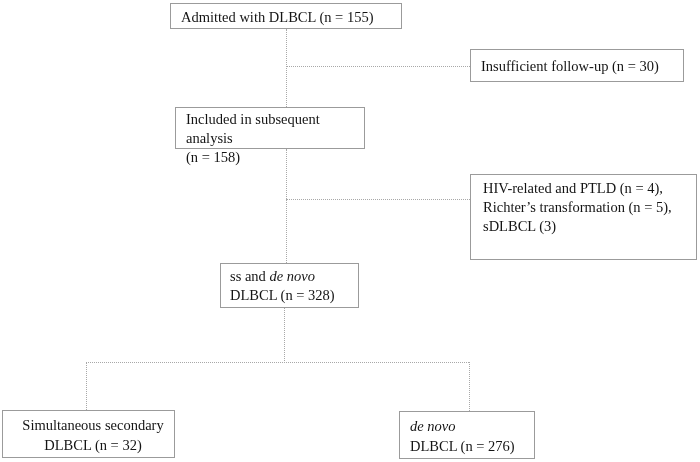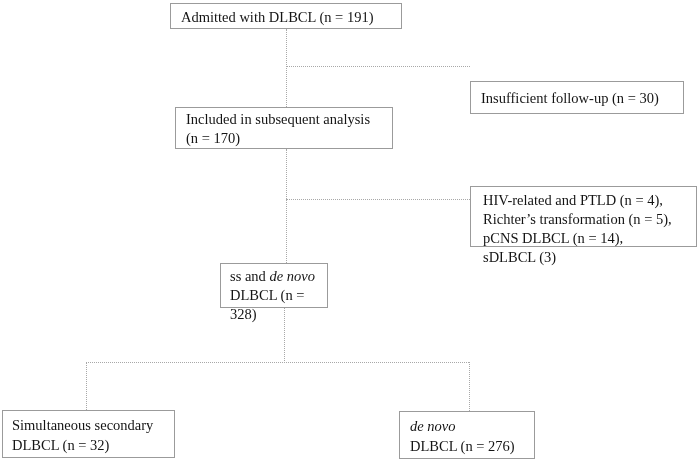--- a/index.html
+++ b/index.html
@@ -33,25 +33,25 @@
     width: 0;
     border-left: 1px dotted #a8a8a8;
   }
   .conn-h {
     height: 0;
     border-top: 1px dotted #a8a8a8;
   }
 
   
   #box-admitted     { left:170px; top:3px;   width:232px; height:26px; padding:2px 0 0 10px; line-height:22px; }
-  #box-insufficient { left:470px; top:49px;  width:214px; height:33px; padding:5px 0 14px 10px; line-height:22px;margin-top:32px; }
-  #box-included     { left:175px; top:107px; width:218px; height:42px; padding:2px 0 0 10px; }
-  #box-exclusions   { left:470px; top:186px; width:227px; height:61px; padding:4px 0 0 12px; }
-  #box-ssdenovo     { left:220px; top:263px; width:108px; height:45px; padding:3px 0 0 9px;  }
-  #box-simultaneous { left:2px;   top:410px; width:173px; height:48px; padding:4px 0 0 9px;  line-height:20px; }
+  #box-insufficient { left:470px; top:49px;  width:214px; height:33px; padding:5px 0 14px 10px; line-height:22px; }
+  #box-included     { left:175px; top:107px; width:190px; height:42px; padding:2px 0 0 10px; }
+  #box-exclusions   { left:470px; top:174px; width:227px; height:86px; padding:4px 0 0 12px; }
+  #box-ssdenovo     { left:220px; top:263px; width:139px; height:45px; padding:3px 0 0 9px;  }
+  #box-simultaneous { left:2px;   top:410px; width:173px; height:48px; padding:4px 0 0 9px;  line-height:20px;text-align:center; }
   #box-denovo       { left:399px; top:411px; width:136px; height:48px; padding:4px 0 0 10px; line-height:20px; }
 
   
   #conn-v1 { left:286px; top:29px;  height:78px;  }
   #conn-h1 { left:286px; top:66px;  width:184px;  }
   #conn-v2 { left:286px; top:149px; height:114px; }
   #conn-h2 { left:286px; top:199px; width:184px;  }
   #conn-v3 { left:284px; top:308px; height:55px;  }
   #conn-h3 { left:86px;  top:362px; width:383px;  }
   #conn-v4 { left:86px;  top:362px; height:48px;  }
@@ -65,36 +65,35 @@
   <div class="conn conn-v" id="conn-v1"></div>
   <div class="conn conn-h" id="conn-h1"></div>
   <div class="conn conn-v" id="conn-v2"></div>
   <div class="conn conn-h" id="conn-h2"></div>
   <div class="conn conn-v" id="conn-v3"></div>
   <div class="conn conn-h" id="conn-h3"></div>
   <div class="conn conn-v" id="conn-v4"></div>
   <div class="conn conn-v" id="conn-v5"></div>
 
   <div class="node" id="box-admitted">
-    <span class="txt">Admitted with DLBCL (n = 191)</span>
+    <span class="txt">Admitted with DLBCL (n = 155)</span>
   </div>
 
   <div class="node" id="box-insufficient">
     <span class="txt">Insufficient follow-up (n = 30)</span>
   </div>
 
   <div class="node" id="box-included">
     <span class="txt">Included in subsequent analysis</span>
-    <span class="txt">(n = 170)</span>
+    <span class="txt">(n = 158)</span>
   </div>
 
   <div class="node" id="box-exclusions">
     <span class="txt">HIV-related and PTLD (n = 4),</span>
     <span class="txt">Richter’s transformation (n = 5),</span>
-    <span class="txt">pCNS DLBCL (n = 14),</span>
     <span class="txt">sDLBCL (3)</span>
   </div>
 
   <div class="node" id="box-ssdenovo">
     <span class="txt"><span>ss and </span><span class="it">de novo</span></span>
     <span class="txt">DLBCL (n = 328)</span>
   </div>
 
   <div class="node" id="box-simultaneous">
     <span class="txt">Simultaneous secondary</span>

